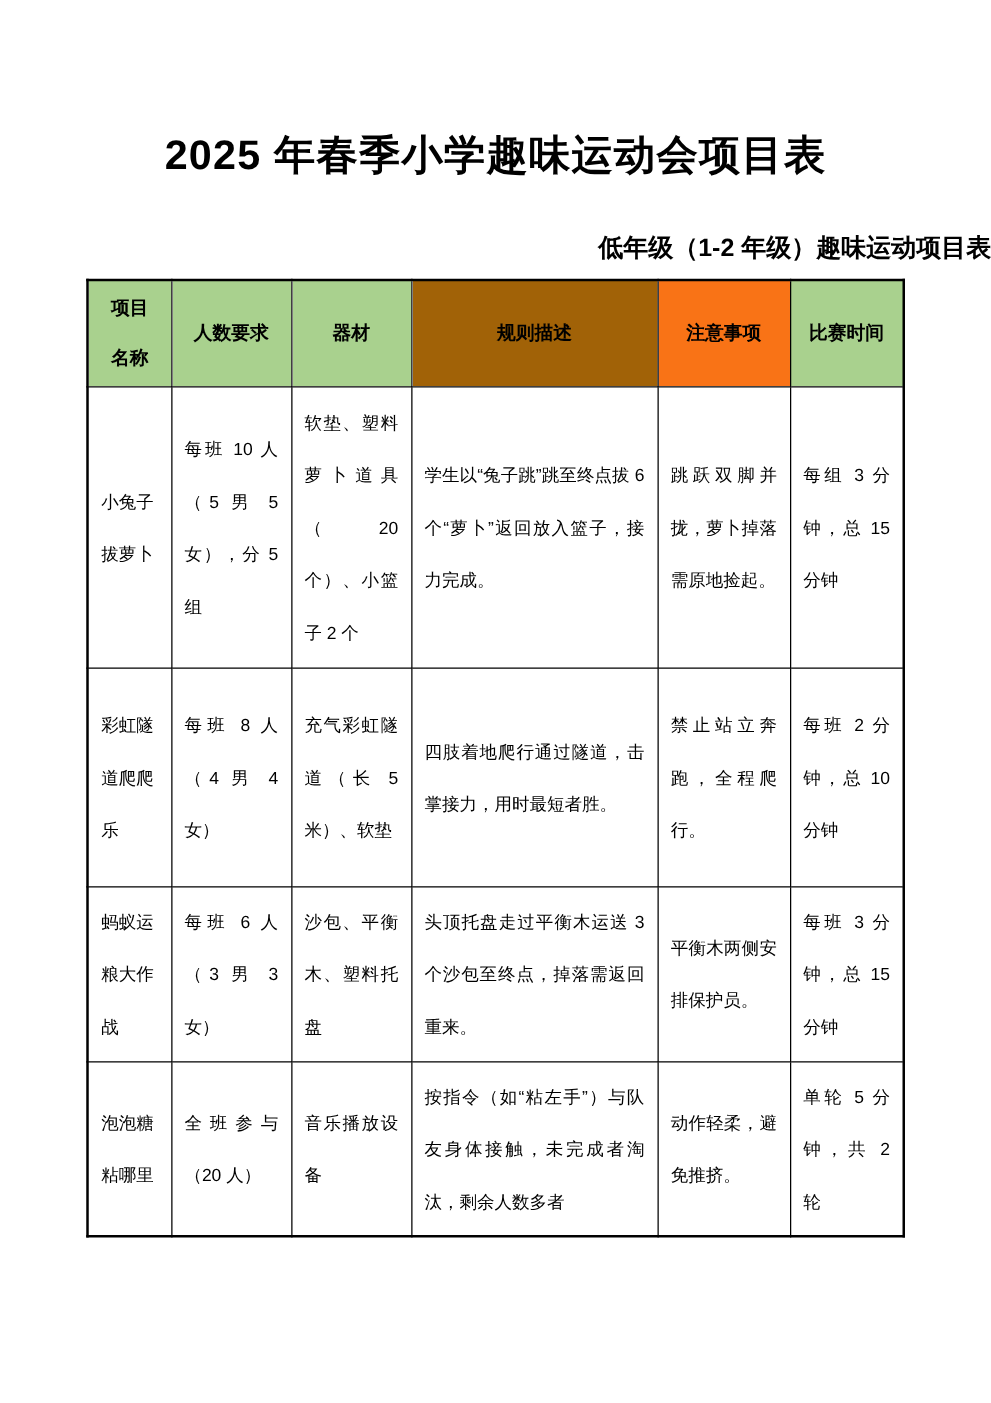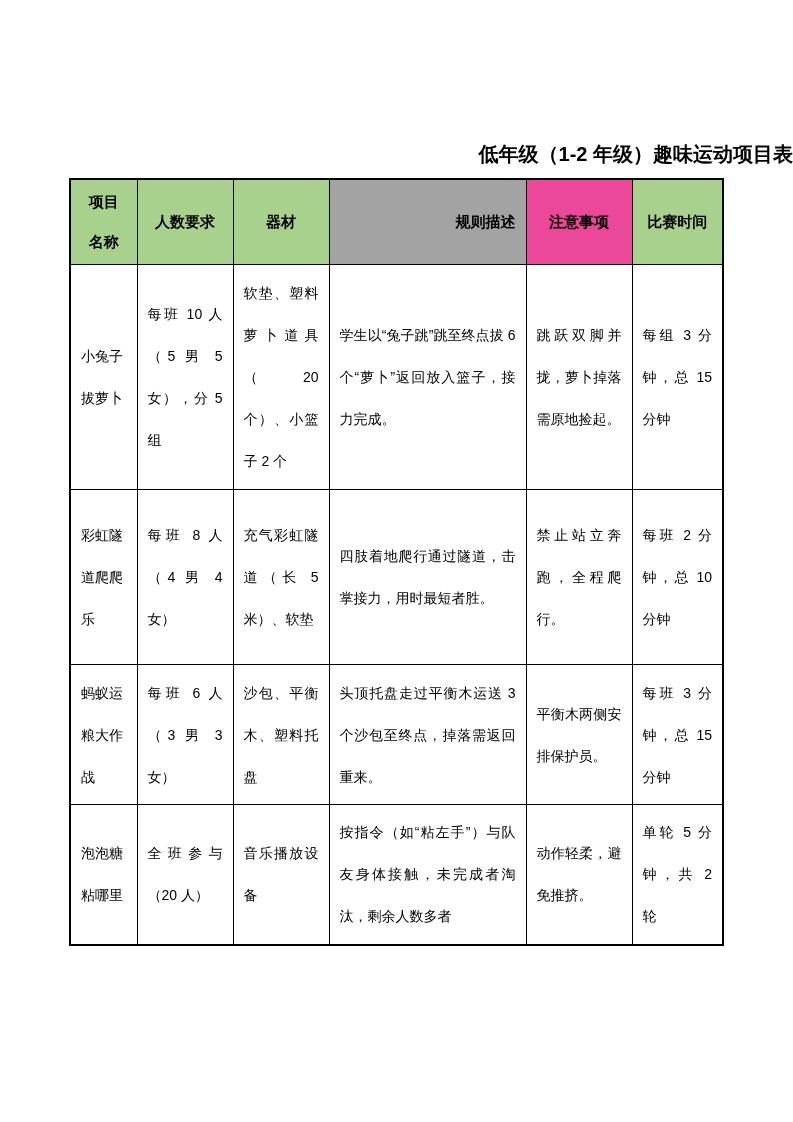--- a/index.html
+++ b/index.html
@@ -64,40 +64,41 @@
   tr.row-0         { height: 225px; }
   tr.row-1         { height: 175px; }
   tr.row-2         { height: 140px; padding-left: 12px; }
   tr.row-3         { height: 140px; }
 </style>
 </head>
 <body>
 
 <div class="page">
 
+  <h1 class="doc-title">2025 年春季小学趣味运动会项目表</h1>
 
   <h2 class="doc-subtitle">低年级（1-2 年级）趣味运动项目表</h2>
 
   <table class="activities">
     <colgroup>
       <col style="width:67px">
       <col style="width:96px">
       <col style="width:96px">
       <col style="width:197px">
       <col style="width:106px">
       <col style="width:91px">
     </colgroup>
     <thead>
       <tr class="header-row">
         <th style="background: rgb(169, 209, 142);">项目
 名称</th>
         <th style="background: rgb(169, 209, 142);">人数要求</th>
         <th style="background: rgb(169, 209, 142);">器材</th>
-        <th style="background: #a3a3a3; text-align: right;">规则描述</th>
-        <th style="background: #ec4899;">注意事项</th>
+        <th style="background: #a16207;">规则描述</th>
+        <th style="background: #f97316;">注意事项</th>
         <th style="background: rgb(169, 209, 142);">比赛时间</th>
       </tr>
     </thead>
     <tbody>
       <tr class="row-0">
         <td class="cell-name">小兔子拔萝卜</td>
         <td class="cell-text">每班 10 人（5 男 5 女），分 5 组</td>
         <td class="cell-text">软垫、塑料萝卜道具（20 个）、小篮子 2 个</td>
         <td class="cell-text">学生以“兔子跳”跳至终点拔 6 个“萝卜”返回放入篮子，接力完成。</td>
         <td class="cell-text">跳跃双脚并拢，萝卜掉落需原地捡起。</td>

